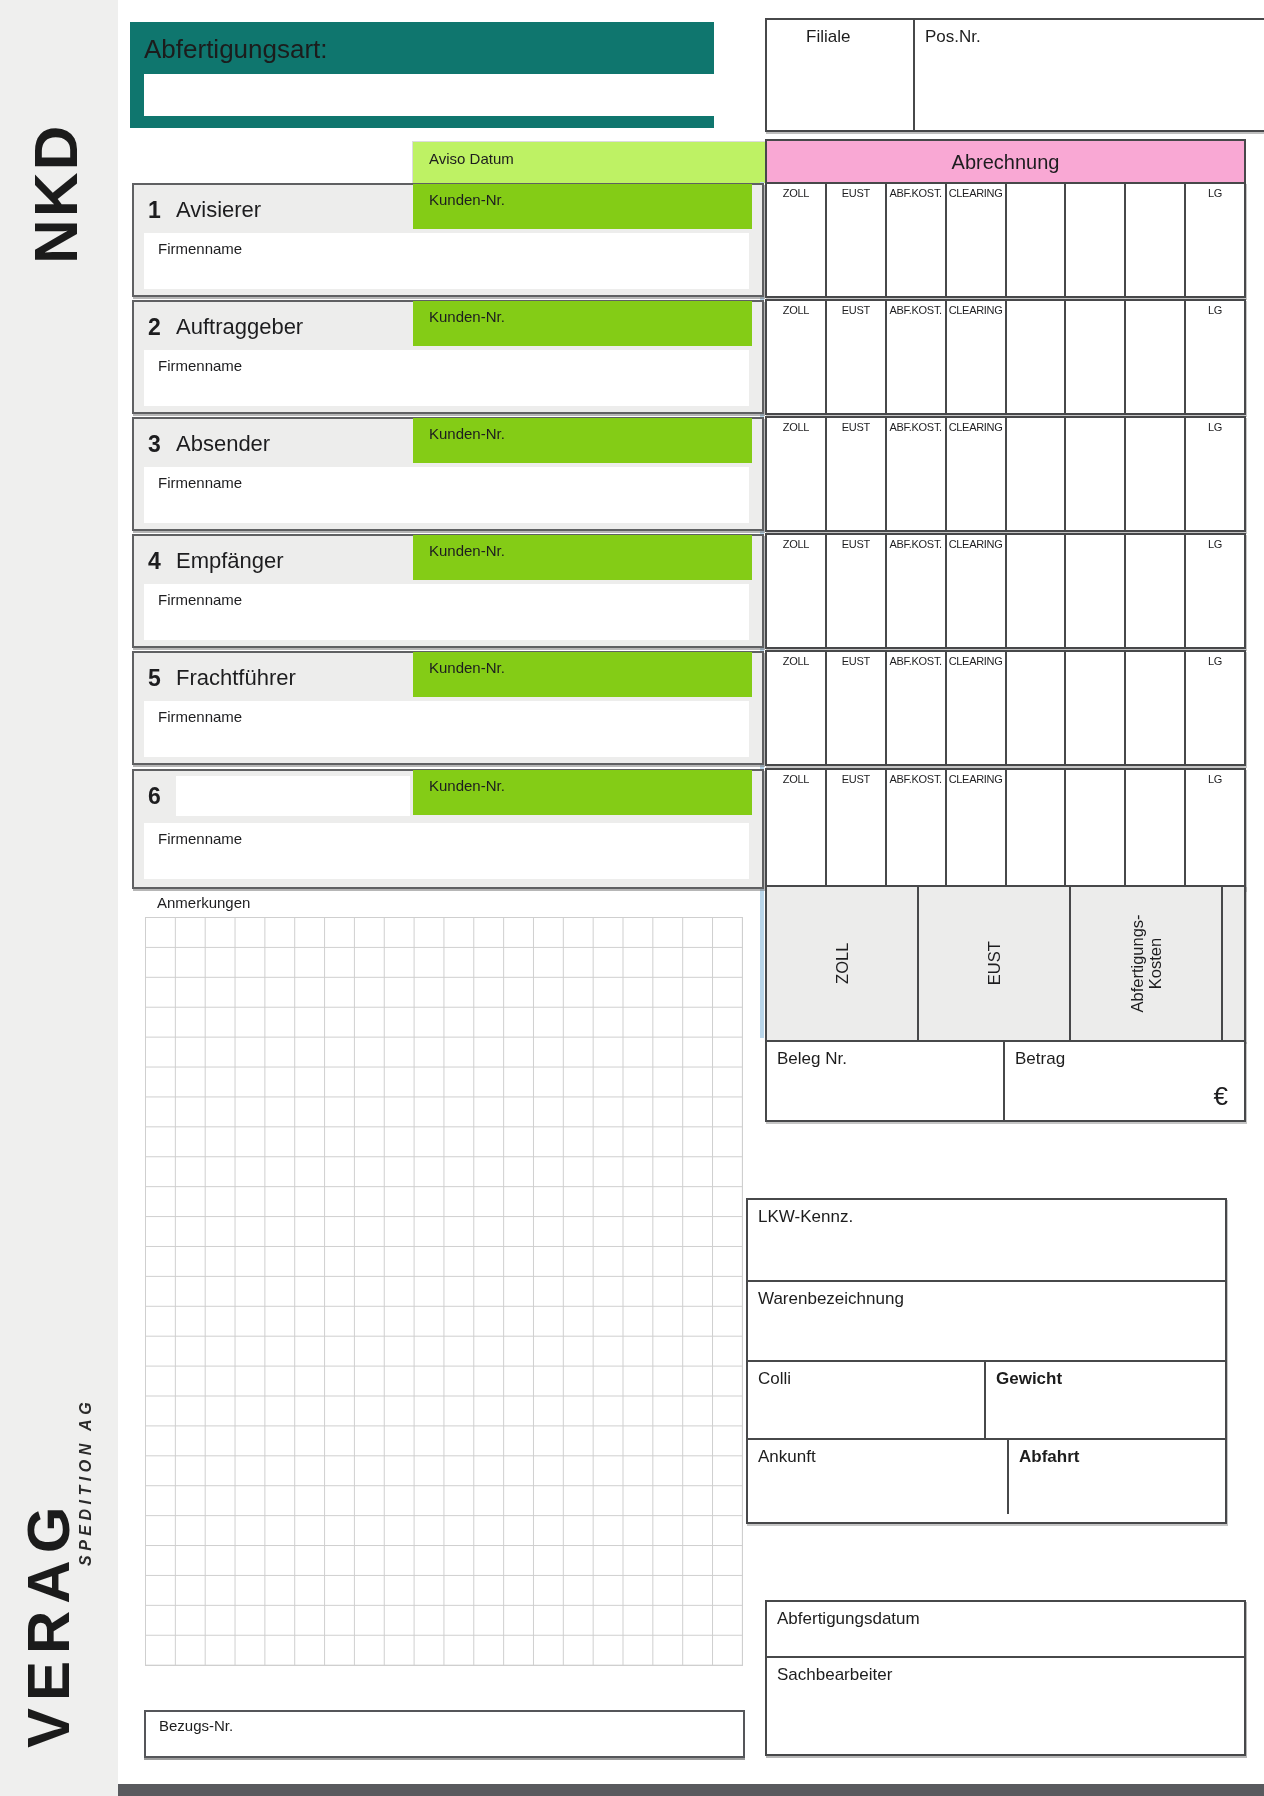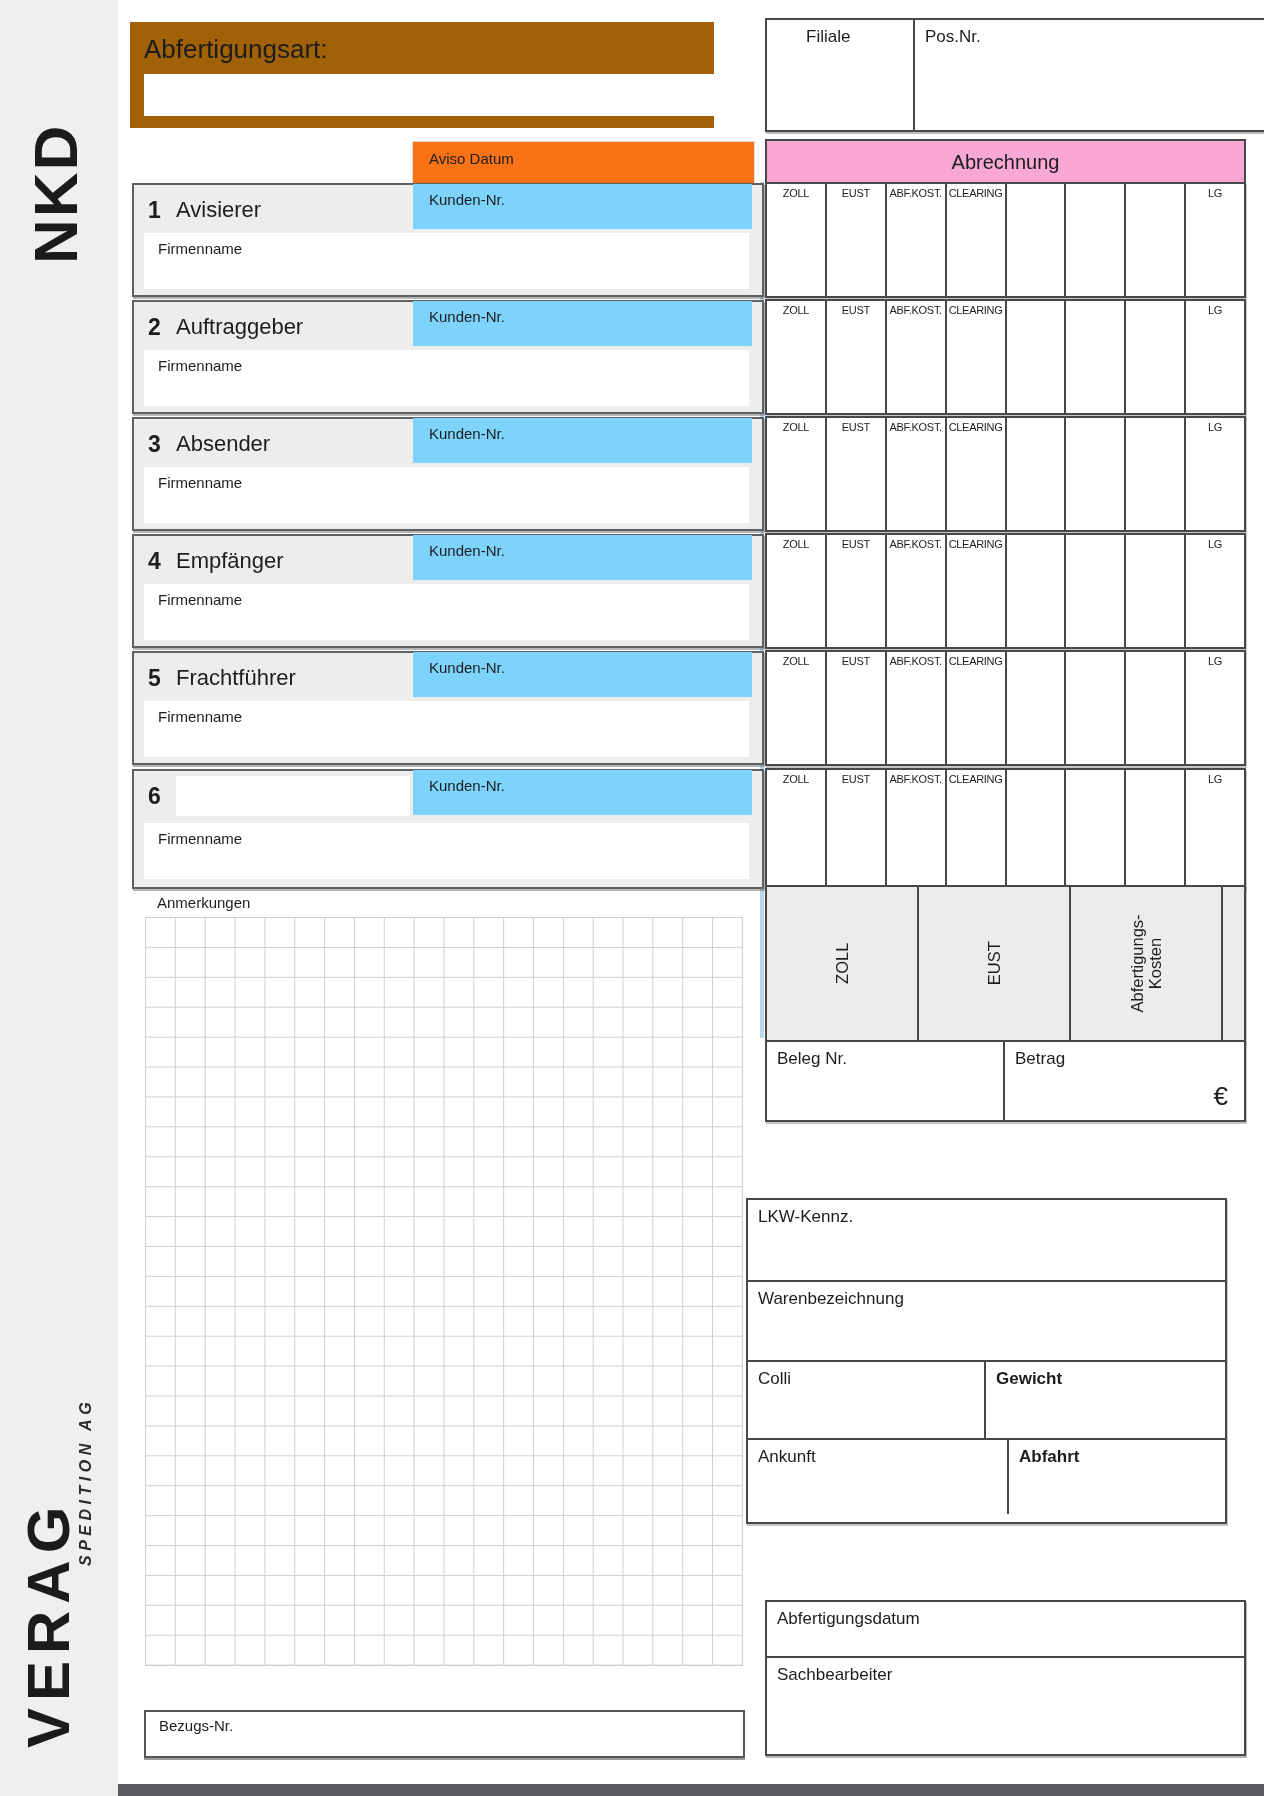--- a/index.html
+++ b/index.html
@@ -8,33 +8,33 @@
   .abs{position:absolute;}
 
   
   #sidebar{left:0;top:0;width:118px;height:1796px;background:#efefee;}
   .vlogo{transform:rotate(-90deg);transform-origin:0 0;white-space:nowrap;color:#1b1b1b;}
   #nkd-logo{left:20px;top:264px;width:216px;height:72px;font-size:62px;font-weight:bold;letter-spacing:2px;line-height:72px;}
   #verag-logo{left:16px;top:1748px;width:372px;height:66px;font-size:60px;font-weight:bold;letter-spacing:7px;line-height:66px;}
   #spedition-logo{left:74px;top:1566px;width:218px;height:24px;font-size:16px;font-weight:bold;font-style:italic;letter-spacing:4.5px;line-height:24px;color:#2a2a2a;}
 
   
-  #header-band{left:130px;top:22px;width:584px;height:106px;background:#a16207;}
+  #header-band{left:130px;top:22px;width:584px;height:106px;background:#0f766e;}
   #header-band .band-label{position:absolute;left:14px;top:12px;font-size:26px;color:#1c1c1c;}
   #header-band .band-input{position:absolute;left:14px;top:52px;width:589px;height:42px;background:#fff;}
 
   
   #filiale-box{left:765px;top:18px;width:477px;height:110px;border:2px solid #47484a;background:#fff;display:flex;box-shadow:1px 2px 0 rgba(110,110,110,.45);padding-left:29px;}
   #filiale-box .fcell{position:relative;}
   #filiale-box .fcell.filiale{width:117px;border-right:2px solid #47484a;}
   #filiale-box .fcell.posnr{flex:1;}
   .box-label{position:absolute;left:10px;top:7px;font-size:17px;color:#1d1d1d;}
 
   
-  #aviso-box{left:412px;top:141px;width:341px;height:41px;background:#f97316;border:1px solid #dcdcdc;border-bottom:none;}
+  #aviso-box{left:412px;top:141px;width:341px;height:41px;background:#bef264;border:1px solid #dcdcdc;border-bottom:none;padding-left:24px;}
 
   
   #abrech-header{left:765px;top:139px;width:477px;height:43px;background:#f9a8d4;border:2px solid #47484a;display:flex;align-items:center;justify-content:center;font-size:20px;}
   .abrow{position:absolute;left:765px;width:477px;border:2px solid #47484a;background:#fff;display:flex;box-shadow:1px 2px 0 rgba(110,110,110,.4);}
   .abcell{flex:1;border-left:2px solid #47484a;position:relative;}
   .abcell:first-child{border-left:none;}
   .abcell .abcell-label{display:block;text-align:center;margin-top:3px;font-size:11px;letter-spacing:-0.3px;white-space:nowrap;overflow:hidden;}
   #accent-line{left:760px;top:182px;width:4px;height:856px;background:#b9d6ea;}
 
   
@@ -54,21 +54,21 @@
   #anmerk-grid{left:145px;top:917px;width:597px;height:748px;border-right:1px solid #cfcfcf;border-bottom:1px solid #cfcfcf;
     background-image:linear-gradient(to right,#cfcfcf 1px,transparent 1px),linear-gradient(to bottom,#cfcfcf 1px,transparent 1px);
     background-size:29.85px 29.92px;}
 
   
   .section{position:absolute;left:132px;width:628px;background:#ededec;border:2px solid #5f6062;box-shadow:1px 2px 0 rgba(110,110,110,.5);}
   .sec-num{position:absolute;left:14px;top:12px;font-size:23px;font-weight:bold;}
   .sec-title{position:absolute;left:42px;top:12px;font-size:22px;}
   .sec-empty-box{display:none;position:absolute;left:42px;top:5px;width:234px;height:40px;background:#fff;}
   .section.empty .sec-empty-box{display:block;}
-  .kunden-field{position:absolute;left:279px;top:-1px;width:339px;height:45px;background:#7dd3fc;}
+  .kunden-field{position:absolute;left:279px;top:-1px;width:339px;height:45px;background:#84cc16;}
   .kunden-field .field-label{position:absolute;left:16px;top:7px;font-size:15px;}
   .firmen-field{position:absolute;left:10px;top:48px;width:605px;height:56px;background:#fff;}
   .firmen-field .field-label{position:absolute;left:14px;top:7px;font-size:15px;}
 
   
   #lkw-box{left:746px;top:1198px;width:477px;height:322px;border:2px solid #47484a;background:#fff;box-shadow:1px 2px 0 rgba(110,110,110,.4);}
   #lkw-box .lrow{position:relative;width:100%;box-sizing:border-box;}
   #lkw-box .lrow + .lrow{border-top:2px solid #47484a;}
   #lkw-box .lrow.split{display:flex;}
   #lkw-box .lrow .half-l{width:236px;position:relative;}

